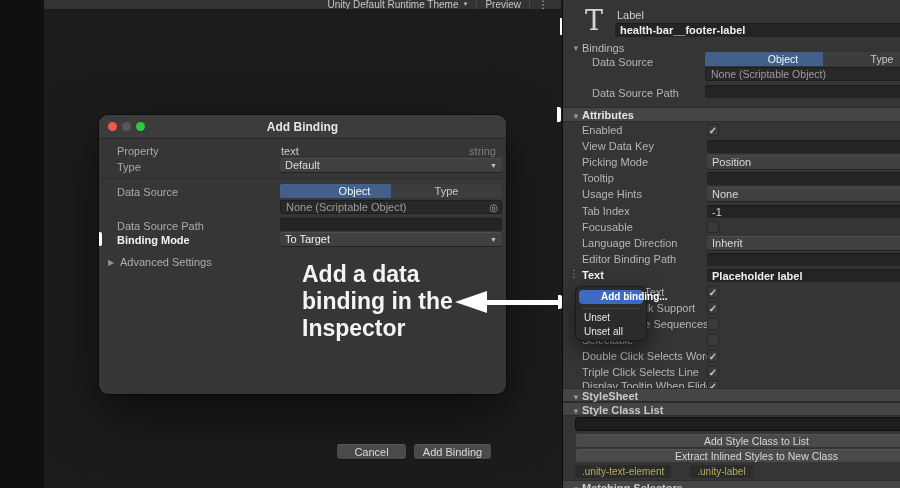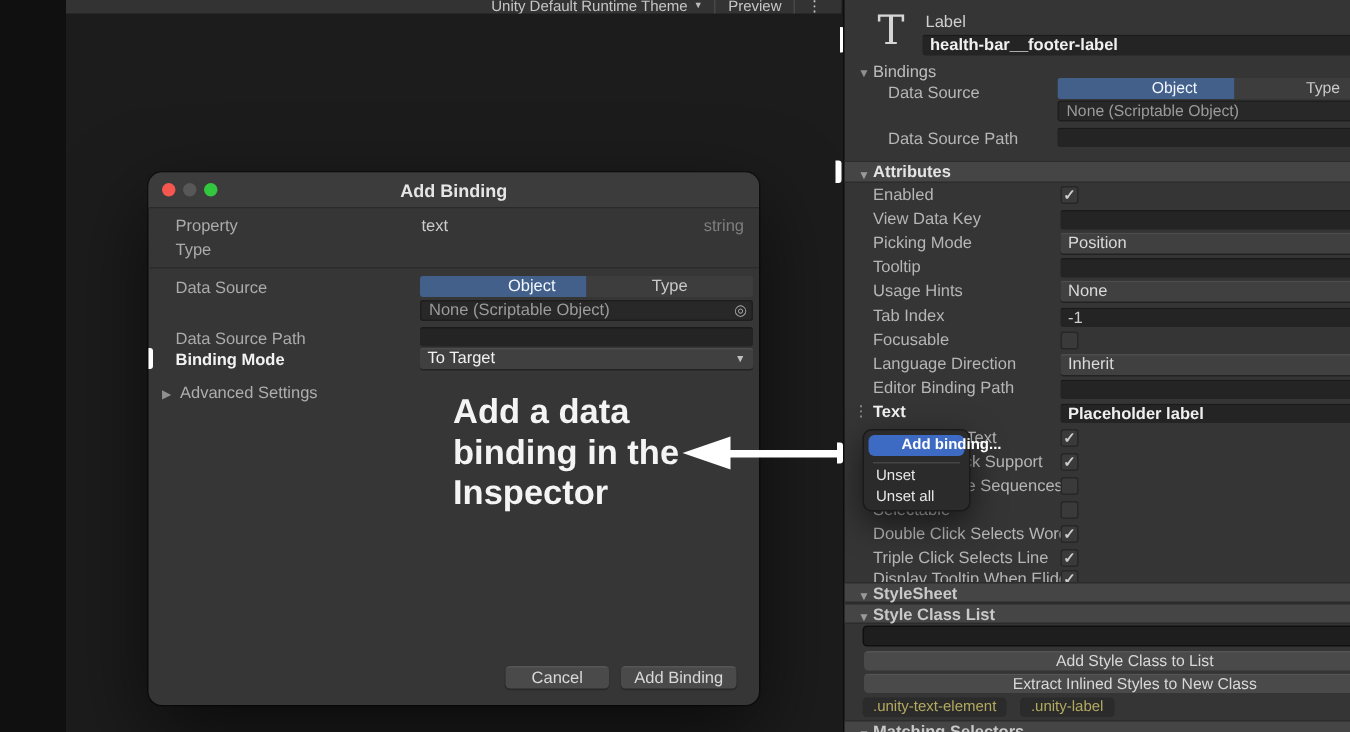--- a/index.html
+++ b/index.html
@@ -13,21 +13,21 @@
   }
   
   .toolbar { position:absolute; left:0; top:0; width:517px; height:9px; background:#333334; overflow:hidden; }
   .toolbar-inner { position:absolute; top:-5px; right:5px; height:18px; display:flex; align-items:center; font-size:10px; color:#c6c6c6; }
   .tb-item { padding:0 8px; white-space:nowrap; display:flex; align-items:center; gap:4px; }
   .tb-sep { width:1px; height:18px; background:#474747; }
   .tb-caret { font-size:6px; color:#bdbdbd; }
 
   
   .dialog {
-    position:absolute; left:55px; top:115px; width:407px; height:355px;
+    position:absolute; left:55px; top:115px; width:407px; height:279px;
     background:#363636; border-radius:9px;
     box-shadow:0 20px 55px rgba(0,0,0,.6), 0 0 0 1px rgba(0,0,0,.4);
   }
   .titlebar { position:relative; height:24px; background:#3c3c3c; border-radius:9px 9px 0 0; border-bottom:1px solid #2a2a2a; }
   .tl { position:absolute; top:7px; width:9px; height:9px; border-radius:50%; }
   .tl.close { left:9px;  background:#f4574f; }
   .tl.min   { left:23px; background:#575757; }
   .tl.max   { left:37px; background:#33c63f; }
   .dlg-title { position:absolute; left:0; right:0; top:5px; text-align:center; font-size:12px; font-weight:bold; color:#e6e6e6; }
   .dlg-label { position:absolute; font-size:11px; color:#ababab; }
@@ -93,21 +93,21 @@
     box-shadow:0 8px 22px rgba(0,0,0,.55); }
   .cm-highlight { position:absolute; left:3px; top:3px; width:64px; height:14px; background:#3d6bc4; border-radius:4px;
     font-size:10px; font-weight:bold; color:#ffffff; line-height:14px; padding-left:22px; white-space:nowrap; }
   .cm-sep { position:absolute; left:6px; top:21px; width:58px; height:1px; background:#454545; }
   .cm-item { position:absolute; left:3px; width:64px; height:13px; font-size:10px; color:#e8e8e8; line-height:13px; padding-left:5px; white-space:nowrap; }
 
   
   .ss-input { position:absolute; left:12px; top:417px; width:363px; height:14px; background:#1e1e1e; border:1px solid #101010; border-radius:3px; }
   .ss-btn { position:absolute; left:13px; width:361px; height:13px; background:#4a4a4a; border-radius:3px; border-top:1px solid #555555;
     font-size:10.5px; color:#d8d8d8; text-align:center; line-height:13px; }
-  .tagrow { position:absolute; left:12px; top:465px; display:flex; gap:9px; }
+  .tagrow { position:absolute; left:12px; top:465px; display:flex; gap:19px; }
   .tag { background:#2b2b2b; border-radius:3px; padding:1px 7px; font-size:10px; color:#b3aa60; line-height:11px; white-space:nowrap; }
 
   
   .sbar { position:absolute; left:375px; top:112px; width:7px; height:254px; background:#3e3e3e; }
   .sthumb { position:absolute; left:376px; top:119px; width:5px; height:233px; background:#292929; border:1px solid #1f1f1f; border-radius:3px; }
   .sarrow { position:absolute; left:376px; top:112px; font-size:5px; color:#8a8a8a; line-height:6px; }
 </style>
 </head>
 <body>
 
@@ -136,20 +136,24 @@
       <span class="tl min"></span>
       <span class="tl max"></span>
       <div class="dlg-title">Add Binding</div>
     </div>
 
     <span class="dlg-label" style="left:18px; top:30px;">Property</span>
     <span class="dlg-value" style="left:182px; top:30px;">text</span>
     <span class="dlg-type" style="top:30px;">string</span>
 
     <span class="dlg-label" style="left:18px; top:46px;">Type</span>
+    <div class="dropdown" style="left:181px; top:43px; width:222px;">
+      <span>Default</span>
+      <span class="caret">▼</span>
+    </div>
 
     <div class="sep-line" style="top:63px;"></div>
 
     <span class="dlg-label" style="left:18px; top:71px;">Data Source</span>
     <div class="tabs" style="left:181px; top:69px; width:222px;">
       <div class="tab sel" style="width:111px;">Object</div>
       <div class="tab unsel" style="width:111px;">Type</div>
     </div>
     <div class="objfield" style="left:181px; top:85px; width:222px;">
       <span>None (Scriptable Object)</span>

